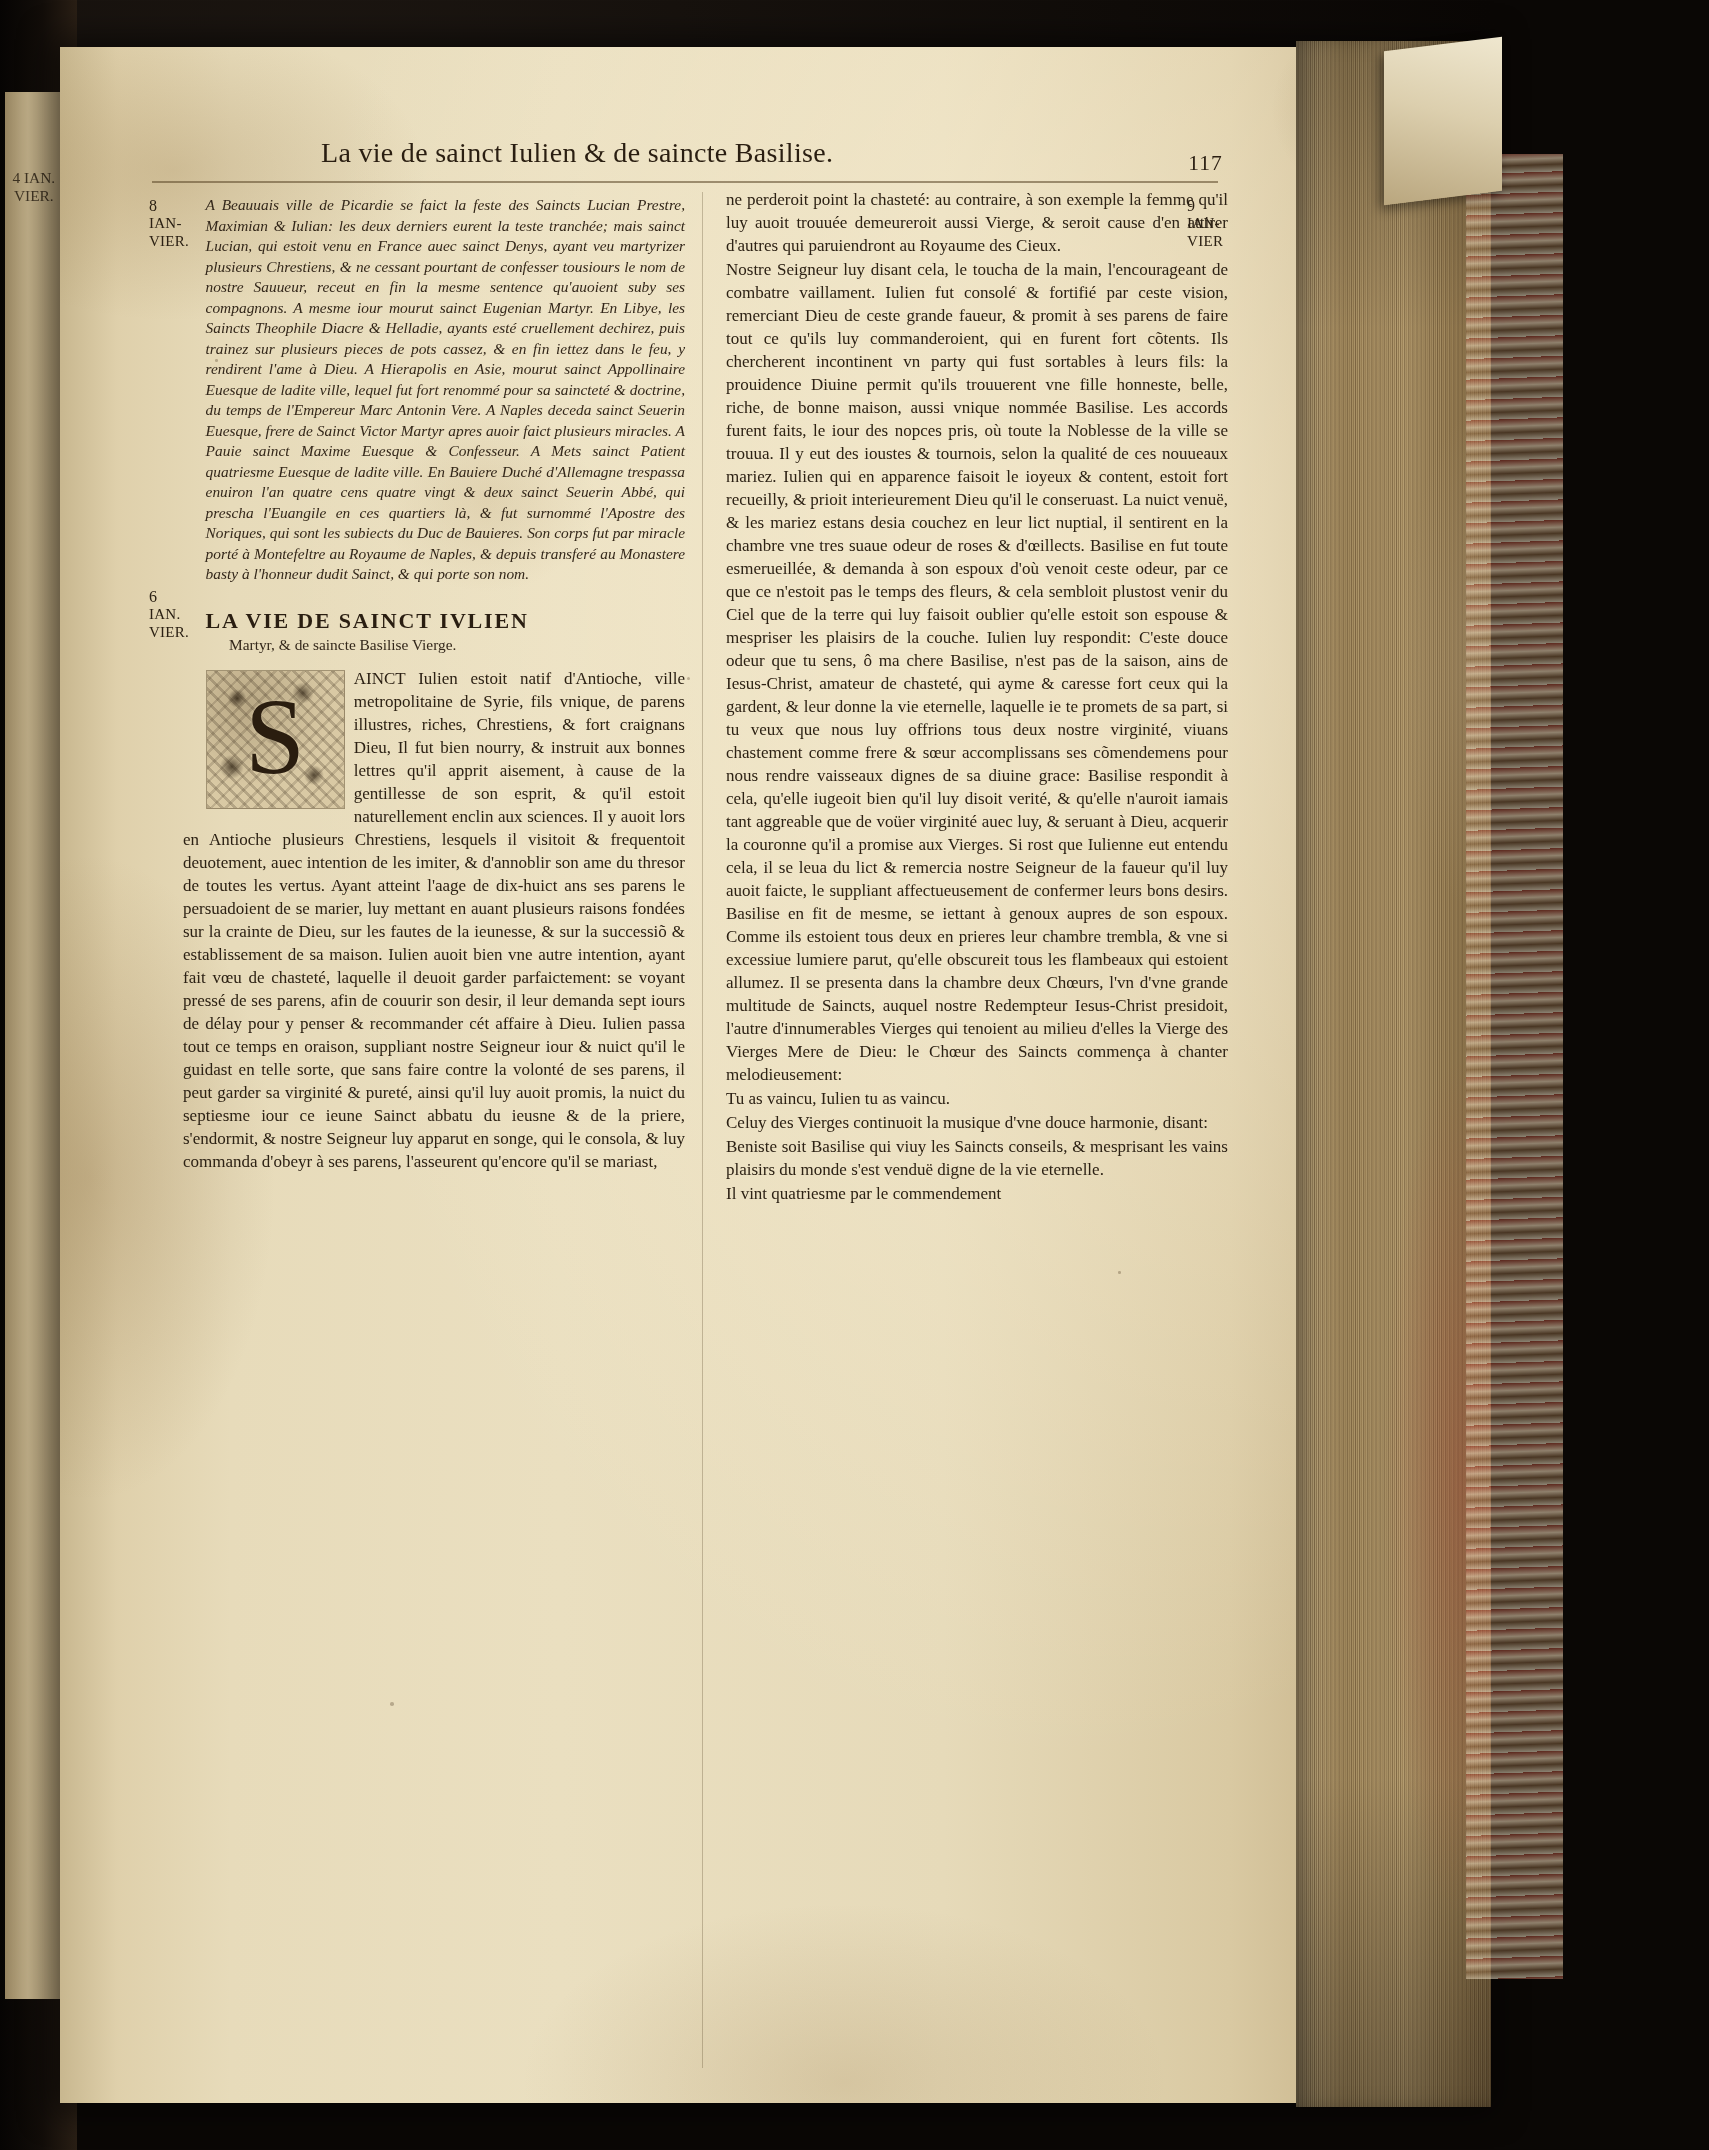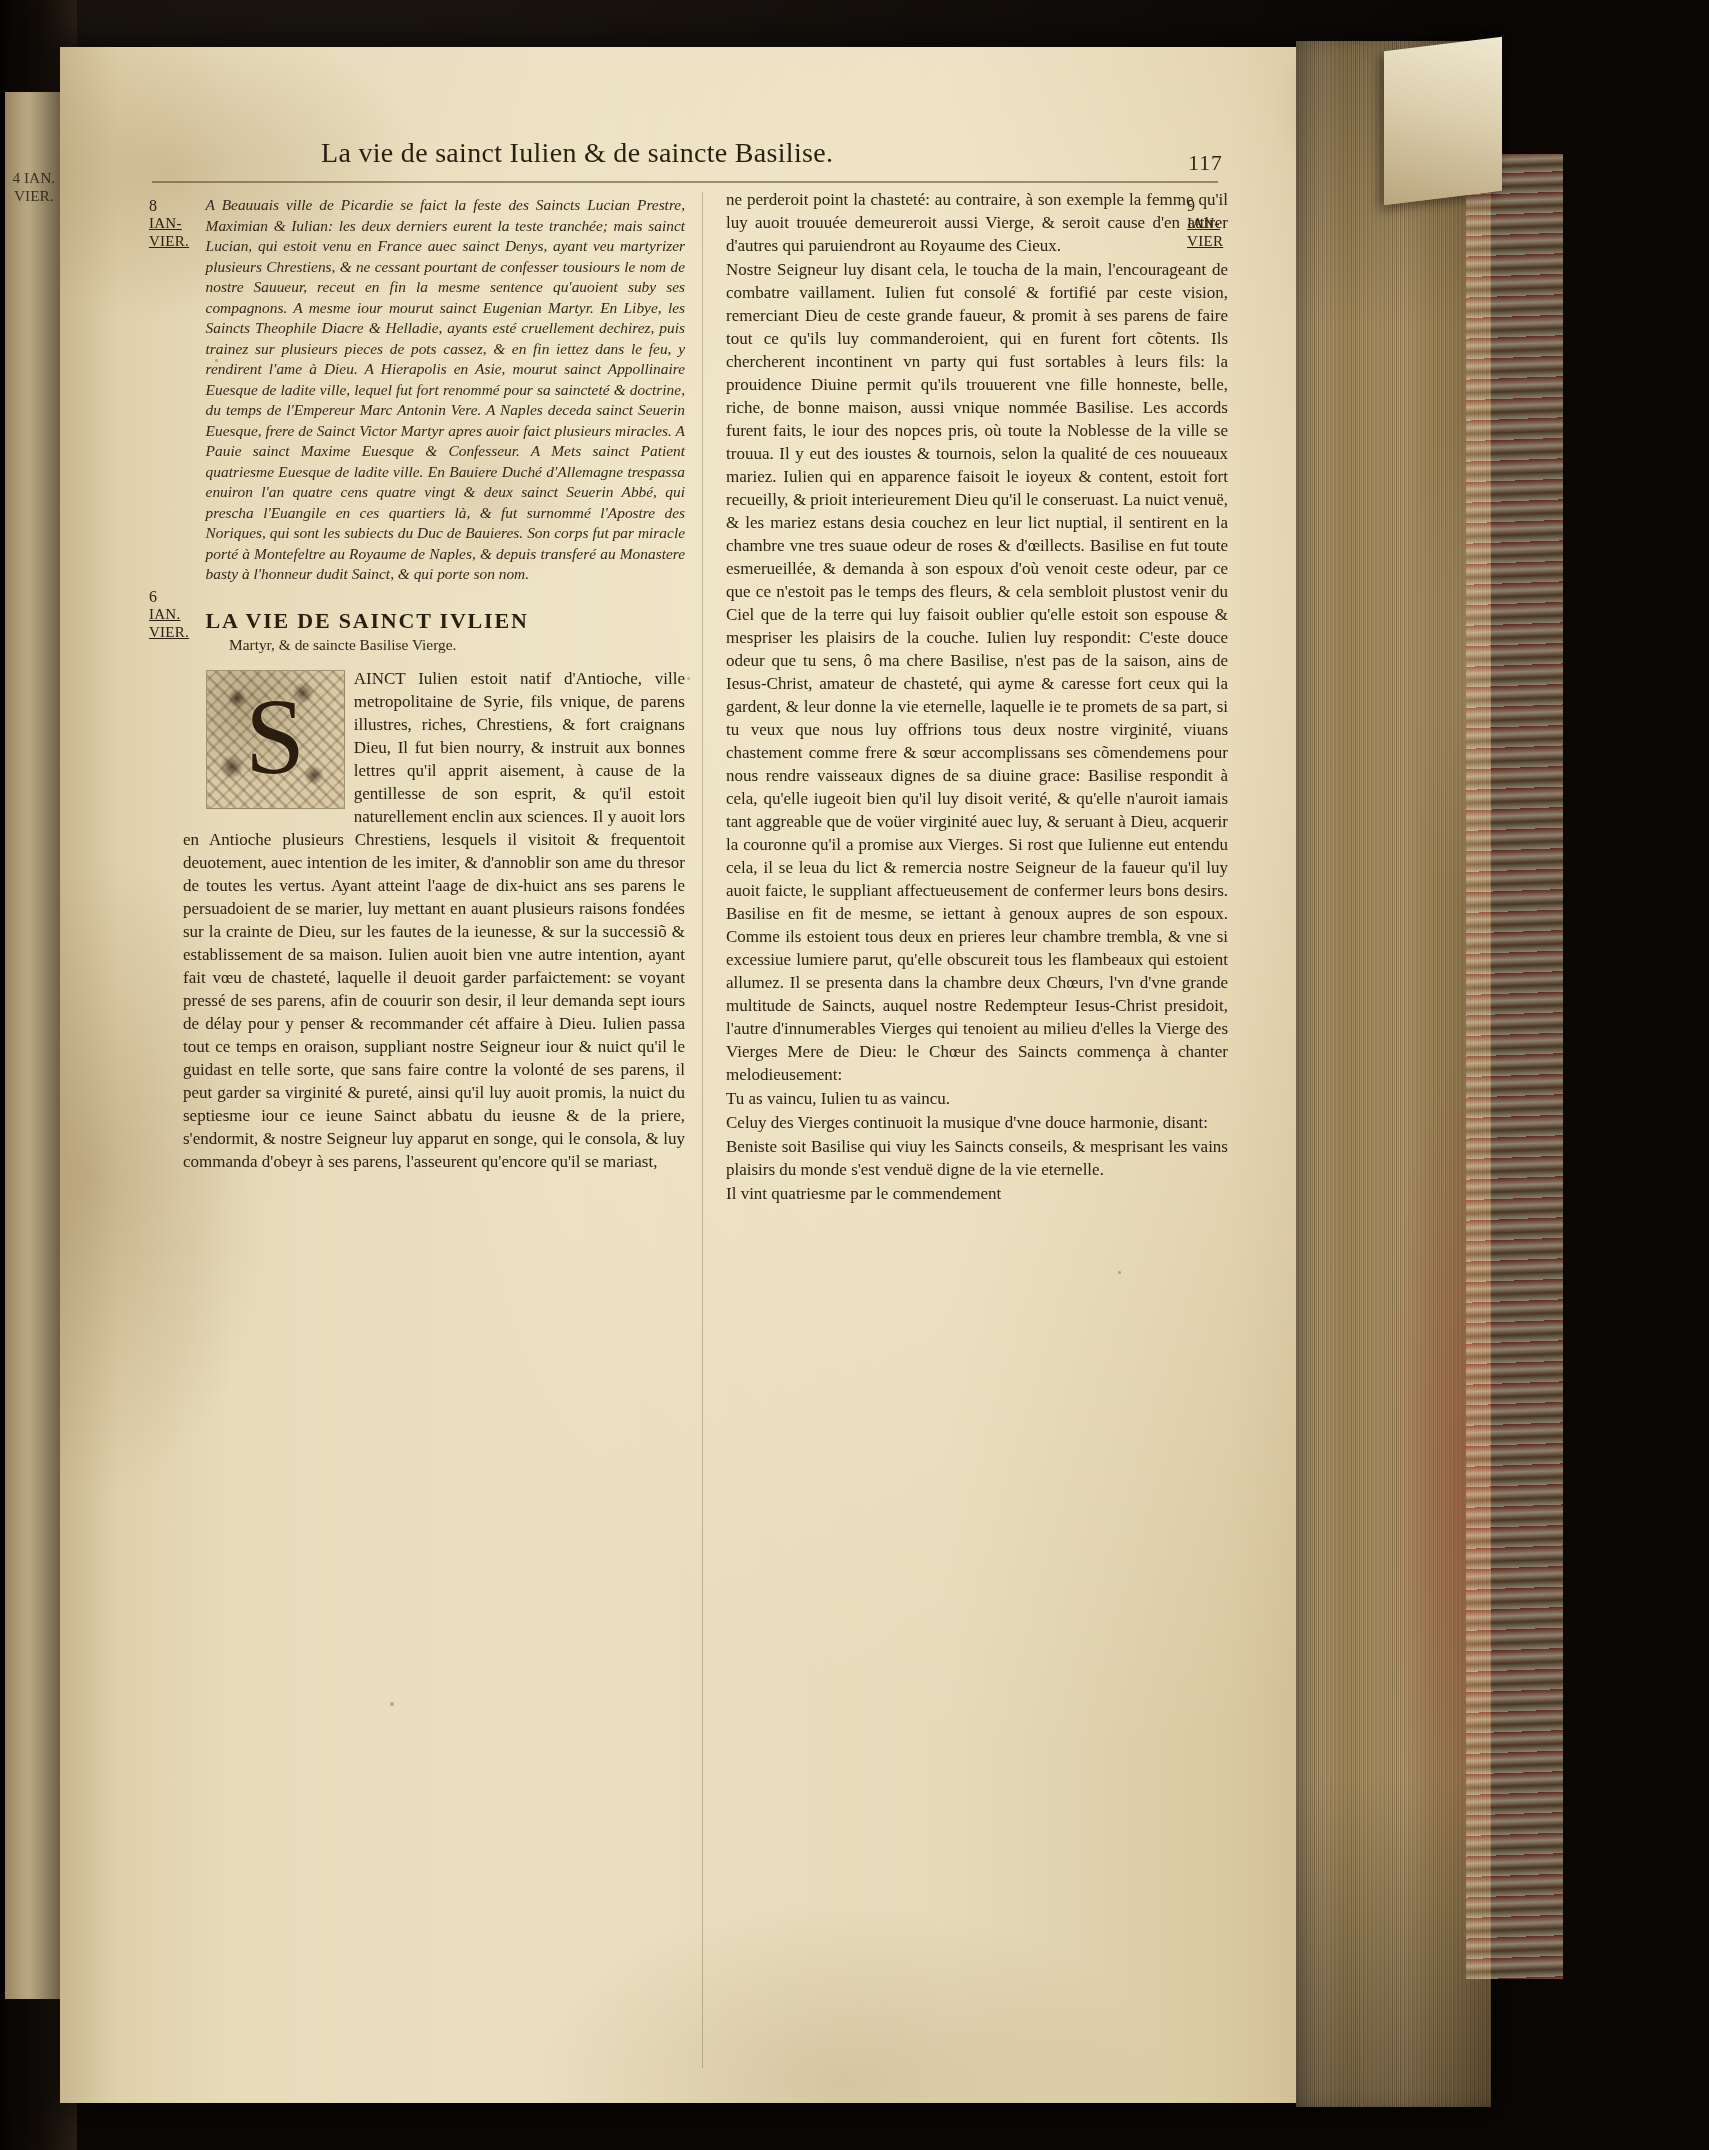--- a/index.html
+++ b/index.html
@@ -294,21 +294,21 @@
     font-size: 15px;
     line-height: 17.4px;
     color: #2b2013;
     font-family: "Liberation Serif", serif;
   }
   .margin-note .num {
     display: block;
     font-size: 16px;
     margin-bottom: 1px;
   }
-  .margin-note .m1, .margin-note .m2 { display: block; letter-spacing: 0.3px; text-decoration: underline; }
+  .margin-note .m1, .margin-note .m2 { display: block; letter-spacing: 0.3px; }
 
   #note-left-top  { left: -3.1px;  top: 60px; }
   #note-left-mid  { left: -3.1px;  top: 451px; }
   #note-right-top { left: 1035px; top: 60px; }
 
   
   .speck { position: absolute; border-radius: 50%; background: rgba(70,50,25,0.30); }
 </style>
 </head>
 <body>

